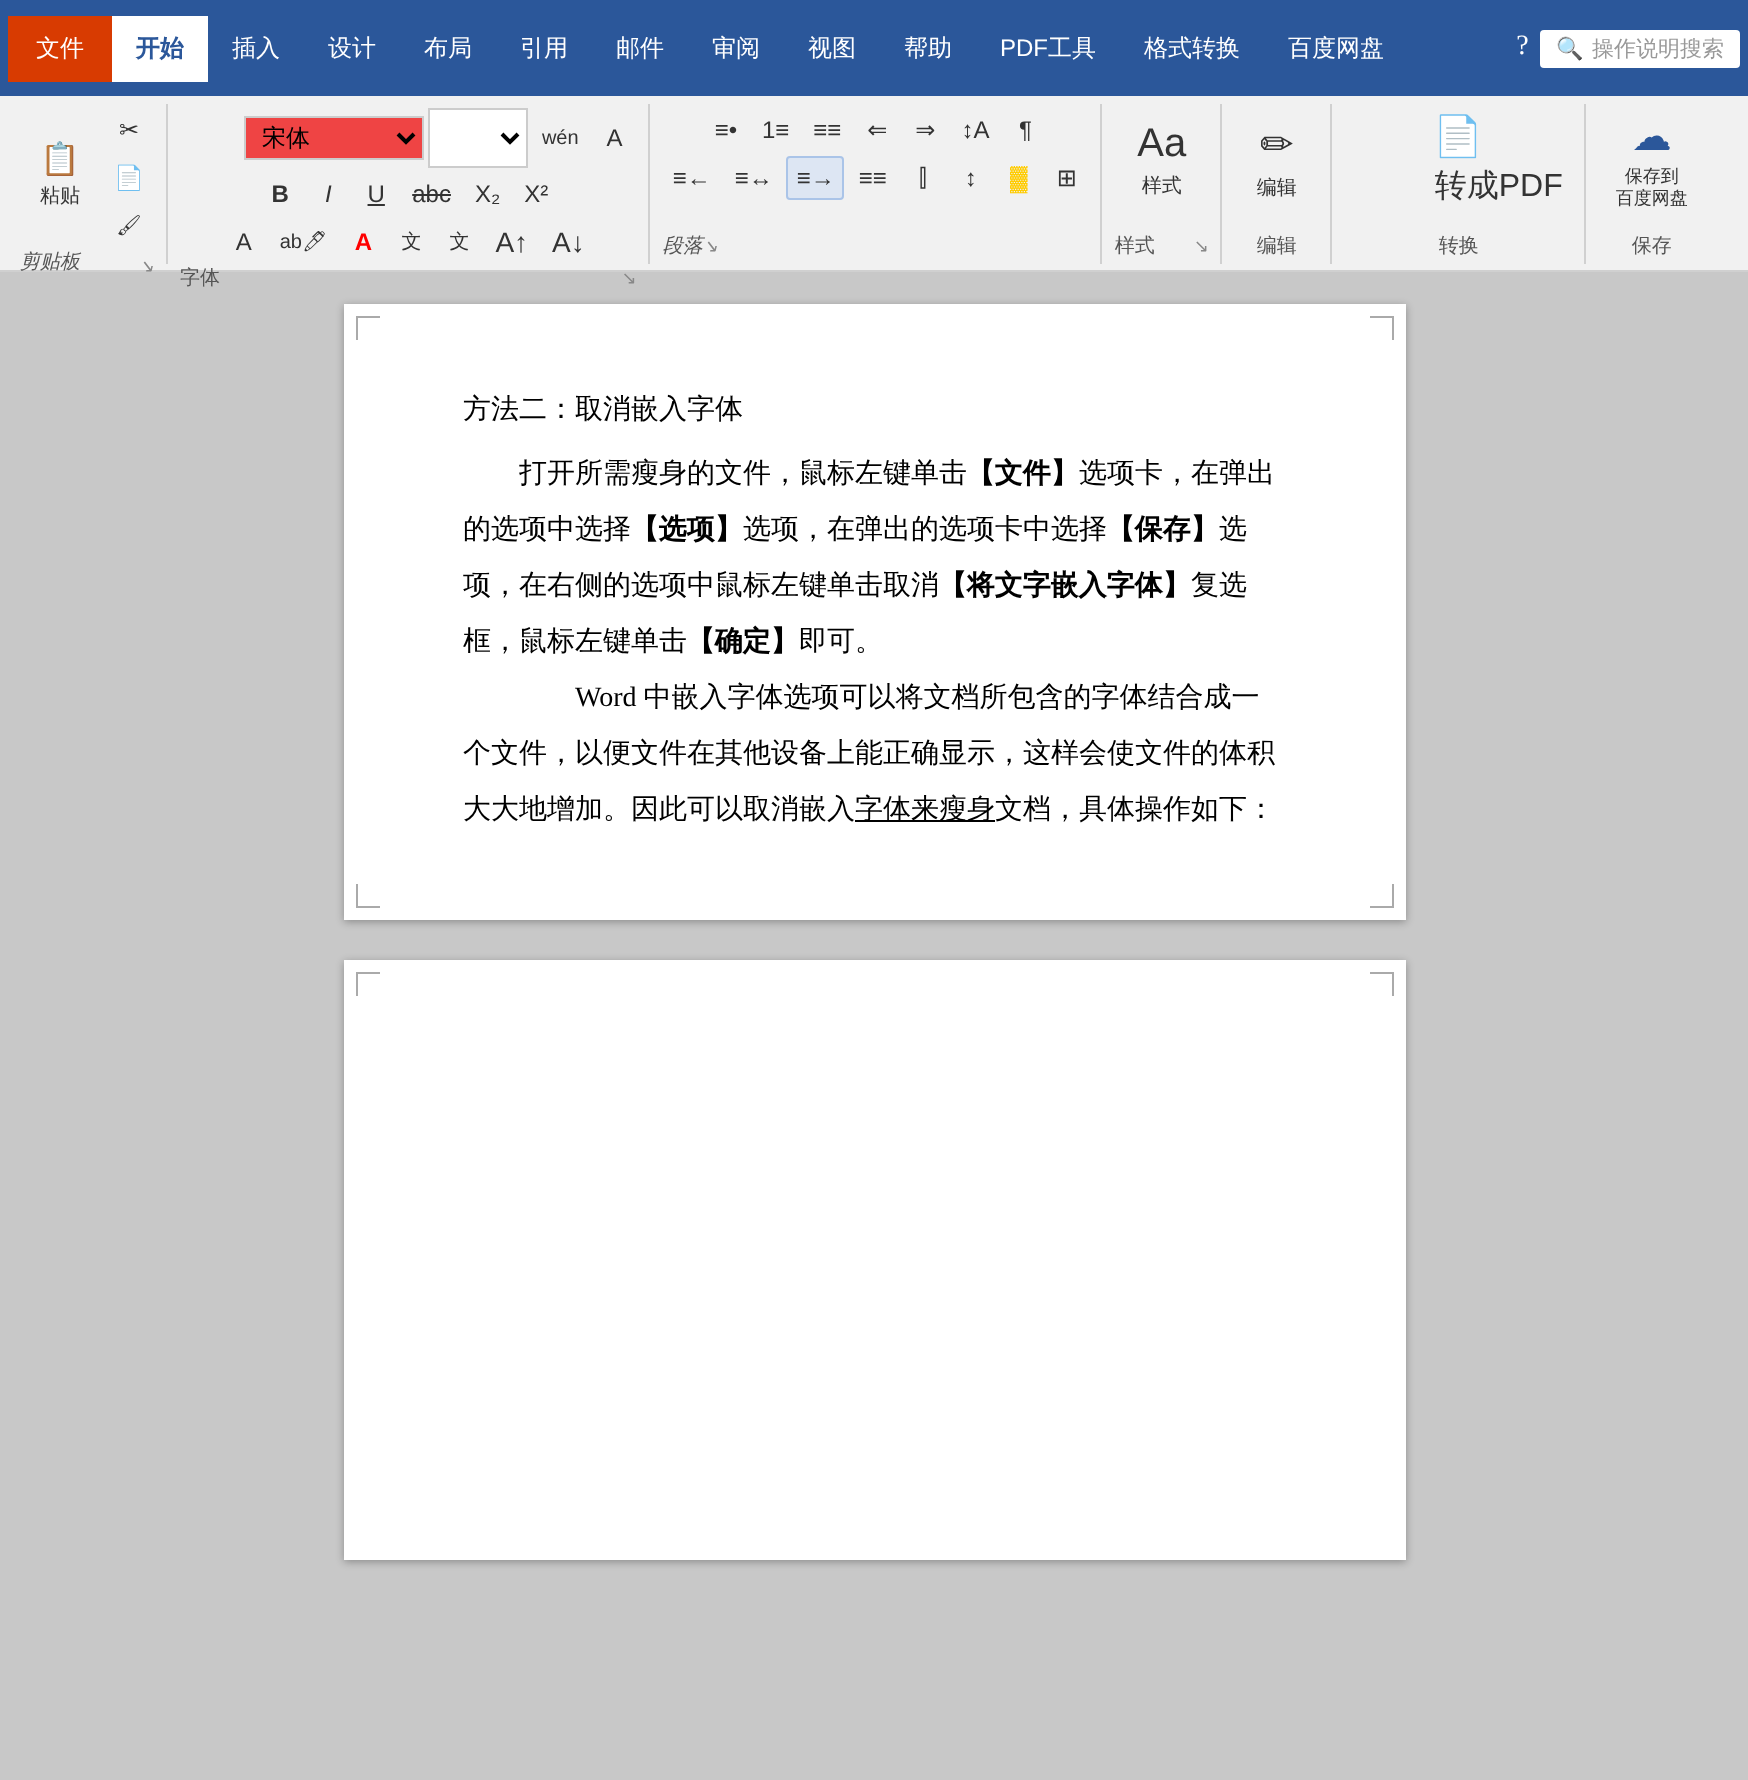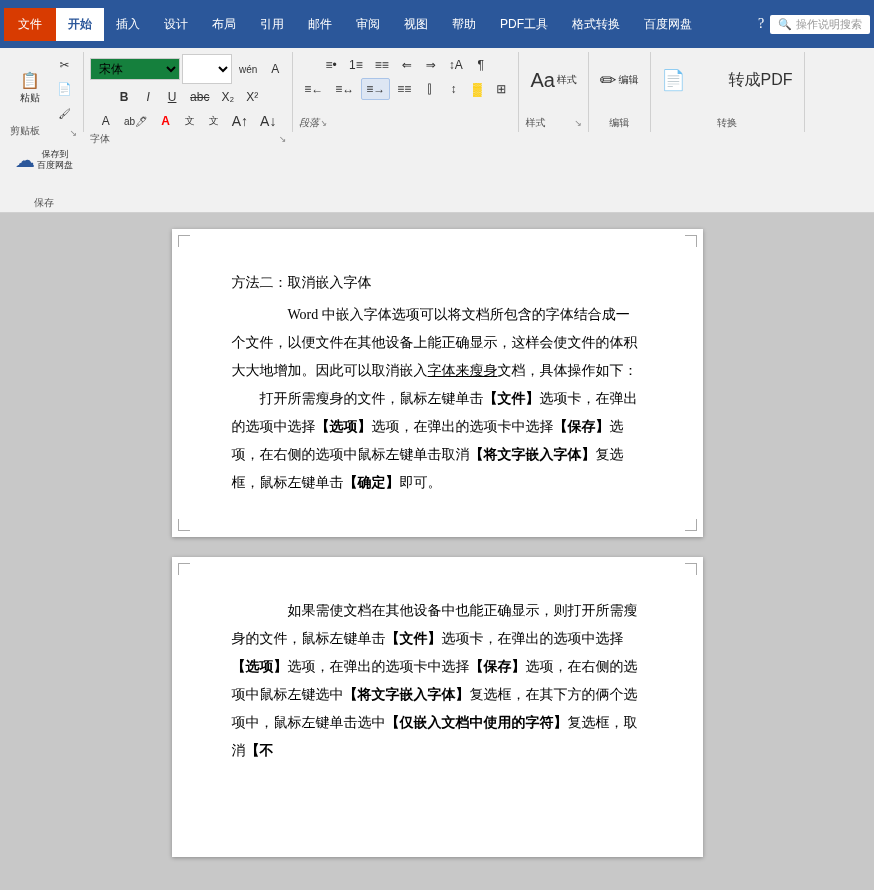--- a/index.html
+++ b/index.html
@@ -112,40 +112,41 @@
       color: #333;
       display: flex;
       align-items: center;
       justify-content: center;
       min-width: 22px;
       height: 22px;
       font-family: '微软雅黑', 'Microsoft YaHei', sans-serif;
     }
 
     .tb-btn-large {
-      flex-direction: row;
+      flex-direction: column;
       height: 52px;
       min-width: 40px;
       font-size: 10px;
       gap: 2px;
     }
 
     .tb-icon {
       font-size: 16px;
       line-height: 1;
     }
 
     .font-select {
       border: 1px solid #ccc;
       padding: 1px 4px;
       font-size: 12px;
       height: 22px;
       min-width: 90px;
-      background: #15803d;
+      background: #ef4444;
       font-family: '微软雅黑', 'Microsoft YaHei', sans-serif;
+      margin-left: 32px;
     }
 
     .font-size-select {
       border: 1px solid #ccc;
       padding: 14px 4px;
       font-size: 12px;
       height: 22px;
       width: 50px;
       background: #fff;
     }
@@ -260,21 +261,21 @@
             <span class="tb-icon">📋</span>
             <span style="font-size:10px;">粘贴</span>
           </button>
           <div style="display:flex; flex-direction:column; gap:2px;">
             <button class="tb-btn">✂</button>
             <button class="tb-btn">📄</button>
             <button class="tb-btn" style="font-size:10px;">🖌</button>
           </div>
         </div>
       </div>
-      <div style="display:flex; justify-content:space-between; width:100%; align-items:flex-end;">
+      <div style="display:flex; justify-content:space-between; width:100%; align-items:flex-end;font-style:italic;">
         <span class="toolbar-group-label">剪贴板</span>
         <span style="font-size:9px; color:#888; cursor:pointer;">↘</span>
       </div>
     </div>
 
     <div class="toolbar-group" style="min-width:160px;">
       <div class="toolbar-group-content">
         <div class="toolbar-row">
           <select class="font-select">
             <option>宋体</option>
@@ -391,26 +392,23 @@
 
 <div class="document-area">
 
   <div class="page">
     <div class="page-corner tl"></div>
     <div class="page-corner tr"></div>
     <div class="page-corner bl"></div>
     <div class="page-corner br"></div>
     <div class="page-content">
       <p class="heading">方法二：取消嵌入字体</p>
+      <p>打开所需瘦身的文件，鼠标左键单击<span class="bold-bracket">【文件】</span>选项卡，在弹出的选项中选择<span class="bold-bracket">【选项】</span>选项，在弹出的选项卡中选择<span class="bold-bracket">【保存】</span>选项，在右侧的选项中鼠标左键单击取消<span class="bold-bracket">【将文字嵌入字体】</span>复选框，鼠标左键单击<span class="bold-bracket">【确定】</span>即可。</p>
       <p>　　Word 中嵌入字体选项可以将文档所包含的字体结合成一个文件，以便文件在其他设备上能正确显示，这样会使文件的体积大大地增加。因此可以取消嵌入<span class="underline-text">字体来瘦身</span>文档，具体操作如下：</p>
-      <p>打开所需瘦身的文件，鼠标左键单击<span class="bold-bracket">【文件】</span>选项卡，在弹出的选项中选择<span class="bold-bracket">【选项】</span>选项，在弹出的选项卡中选择<span class="bold-bracket">【保存】</span>选项，在右侧的选项中鼠标左键单击取消<span class="bold-bracket">【将文字嵌入字体】</span>复选框，鼠标左键单击<span class="bold-bracket">【确定】</span>即可。</p>
     </div>
   </div>
 
   <div class="page">
     <div class="page-corner tl"></div>
     <div class="page-corner tr"></div>
-    <div class="page-content">
-      <p>　　如果需使文档在其他设备中也能正确显示，则打开所需瘦身的文件，鼠标左键单击<span class="bold-bracket">【文件】</span>选项卡，在弹出的选项中选择<span class="bold-bracket">【选项】</span>选项，在弹出的选项卡中选择<span class="bold-bracket">【保存】</span>选项，在右侧的选项中鼠标左键选中<span class="bold-bracket">【将文字嵌入字体】</span>复选框，在其下方的俩个选项中，鼠标左键单击选中<span class="bold-bracket">【仅嵌入文档中使用的字符】</span>复选框，取消<span class="bold-bracket">【不</span></p>
-    </div>
   </div>
 
 </div>
 
 </body></html>

